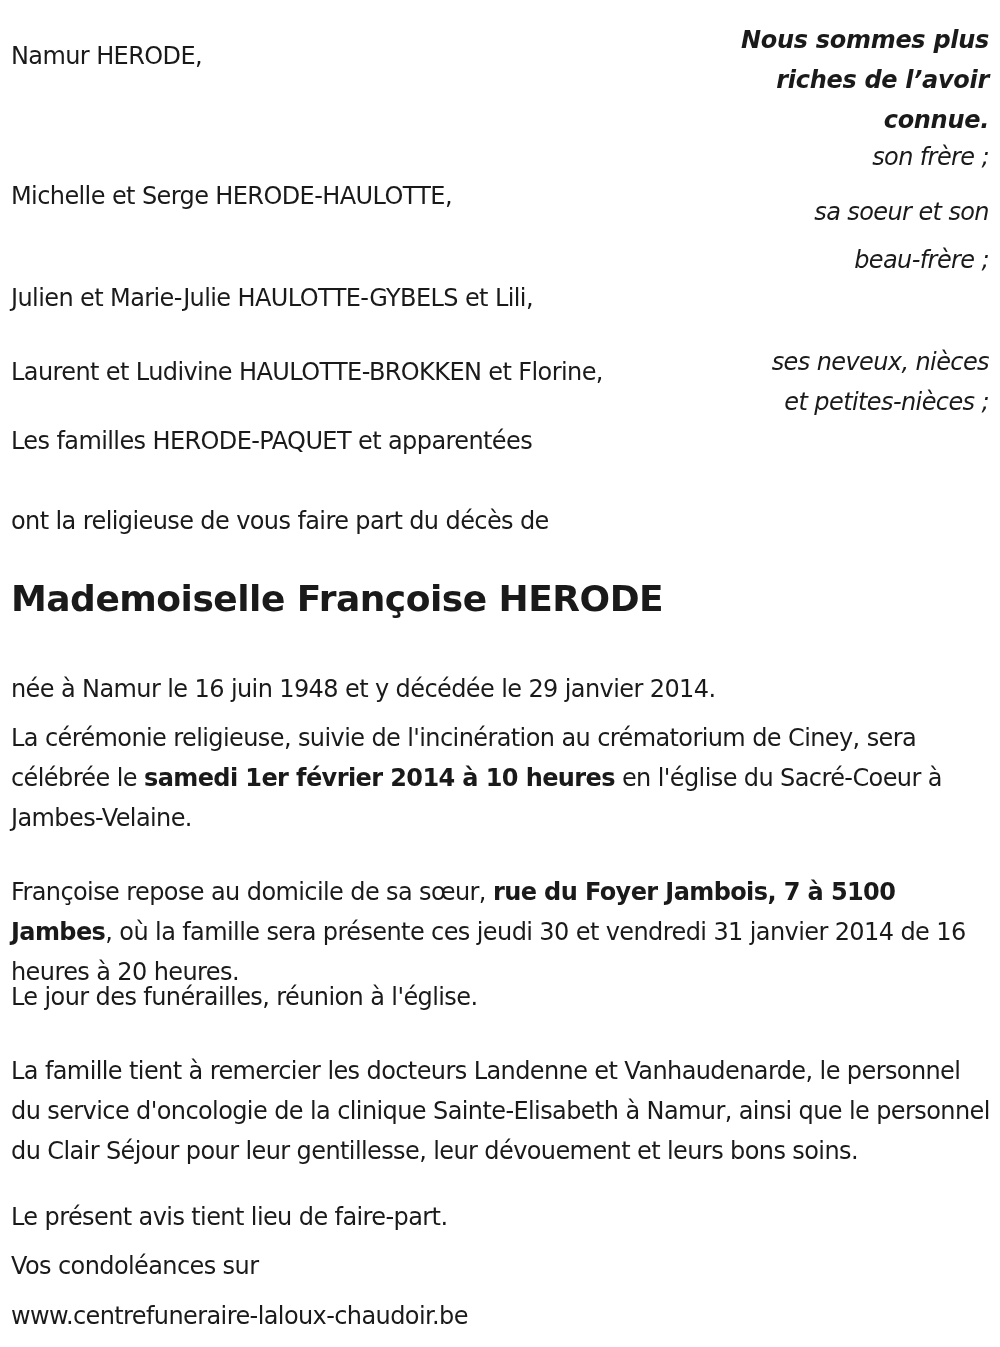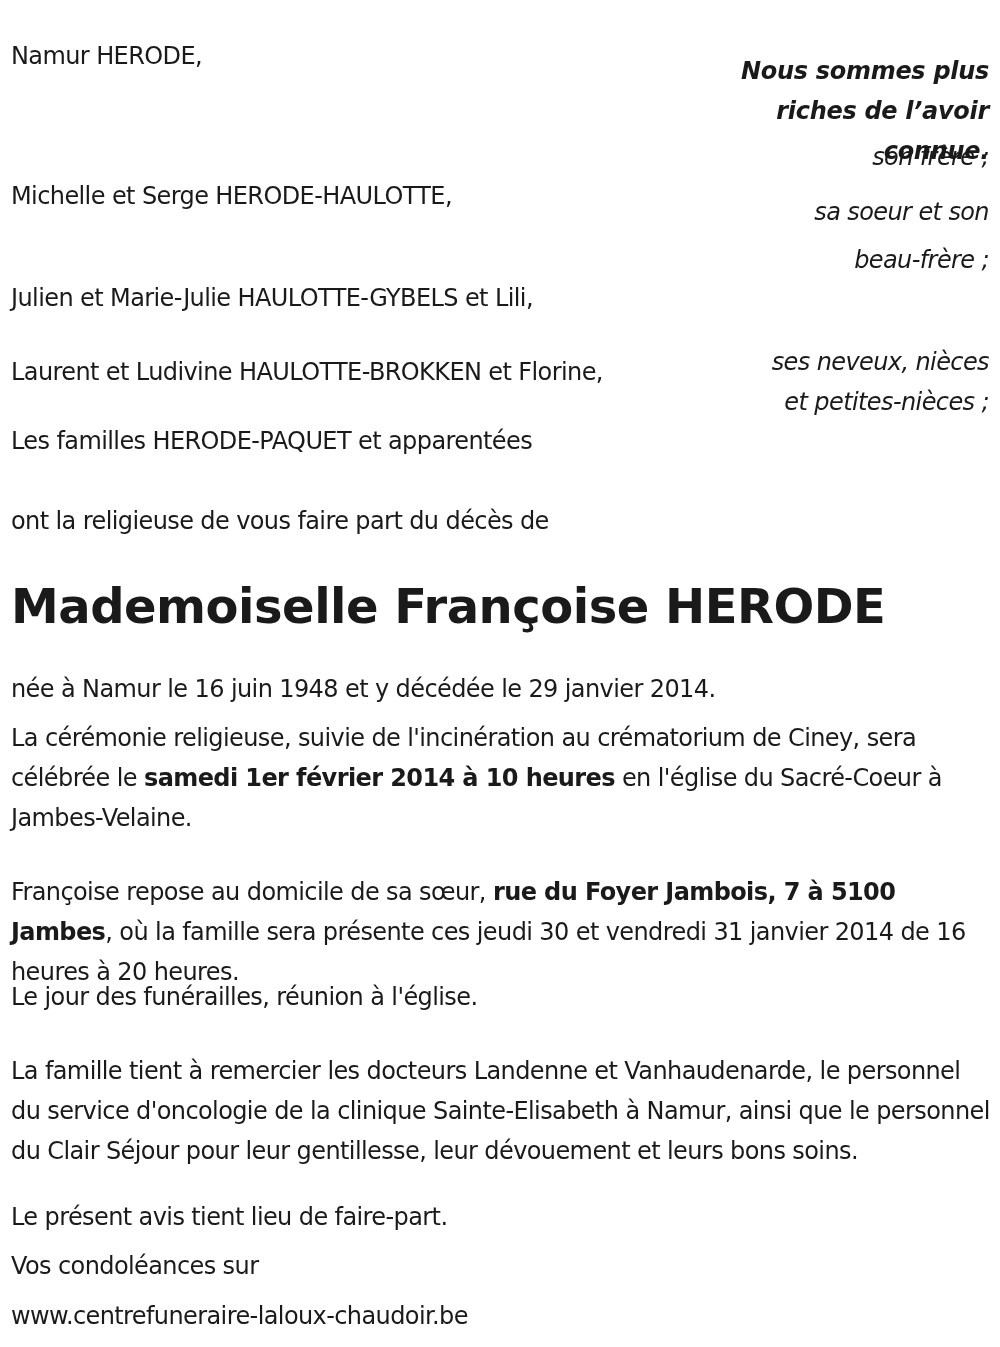--- a/index.html
+++ b/index.html
@@ -3,22 +3,22 @@
 <meta charset="utf-8">
 <style>
   html, body { margin: 0; padding: 0; background: #ffffff; }
   body {
     width: 1000px; height: 1347px; position: relative; overflow: hidden;
     font-family: "DejaVu Sans", sans-serif; color: #1a1a1a;
   }
   .txt { position: absolute; font-size: 24px; line-height: 40px; white-space: nowrap; letter-spacing: -0.6px; }
   .left { left: 11px; }
   .right { right: 11px; text-align: right; font-style: italic; }
-  .quote { font-weight: bold; font-style: italic; font-size: 24px; line-height: 40px; letter-spacing: -0.3px; margin-top: 31px; }
-  .title { position: absolute; left: 11px; top: 578px; font-size: 48px; font-weight: bold; letter-spacing: -0.5px; white-space: nowrap; }
+  .quote { font-weight: bold; font-style: italic; font-size: 24px; line-height: 40px; letter-spacing: -0.3px; }
+  .title { position: absolute; left: 11px; top: 578px; font-size: 36px; font-weight: bold; letter-spacing: -0.5px; white-space: nowrap; }
   .para { position: absolute; left: 11px; width: 985px; font-size: 24px; line-height: 40px; letter-spacing: -0.6px; }
   b { font-weight: bold; }
 </style>
 </head>
 <body>
 
 <div class="txt right quote" style="top:20px;">Nous sommes plus</div>
 <div class="txt right quote" style="top:60px;">riches de l’avoir</div>
 <div class="txt right quote" style="top:100px;">connue.</div>
 

